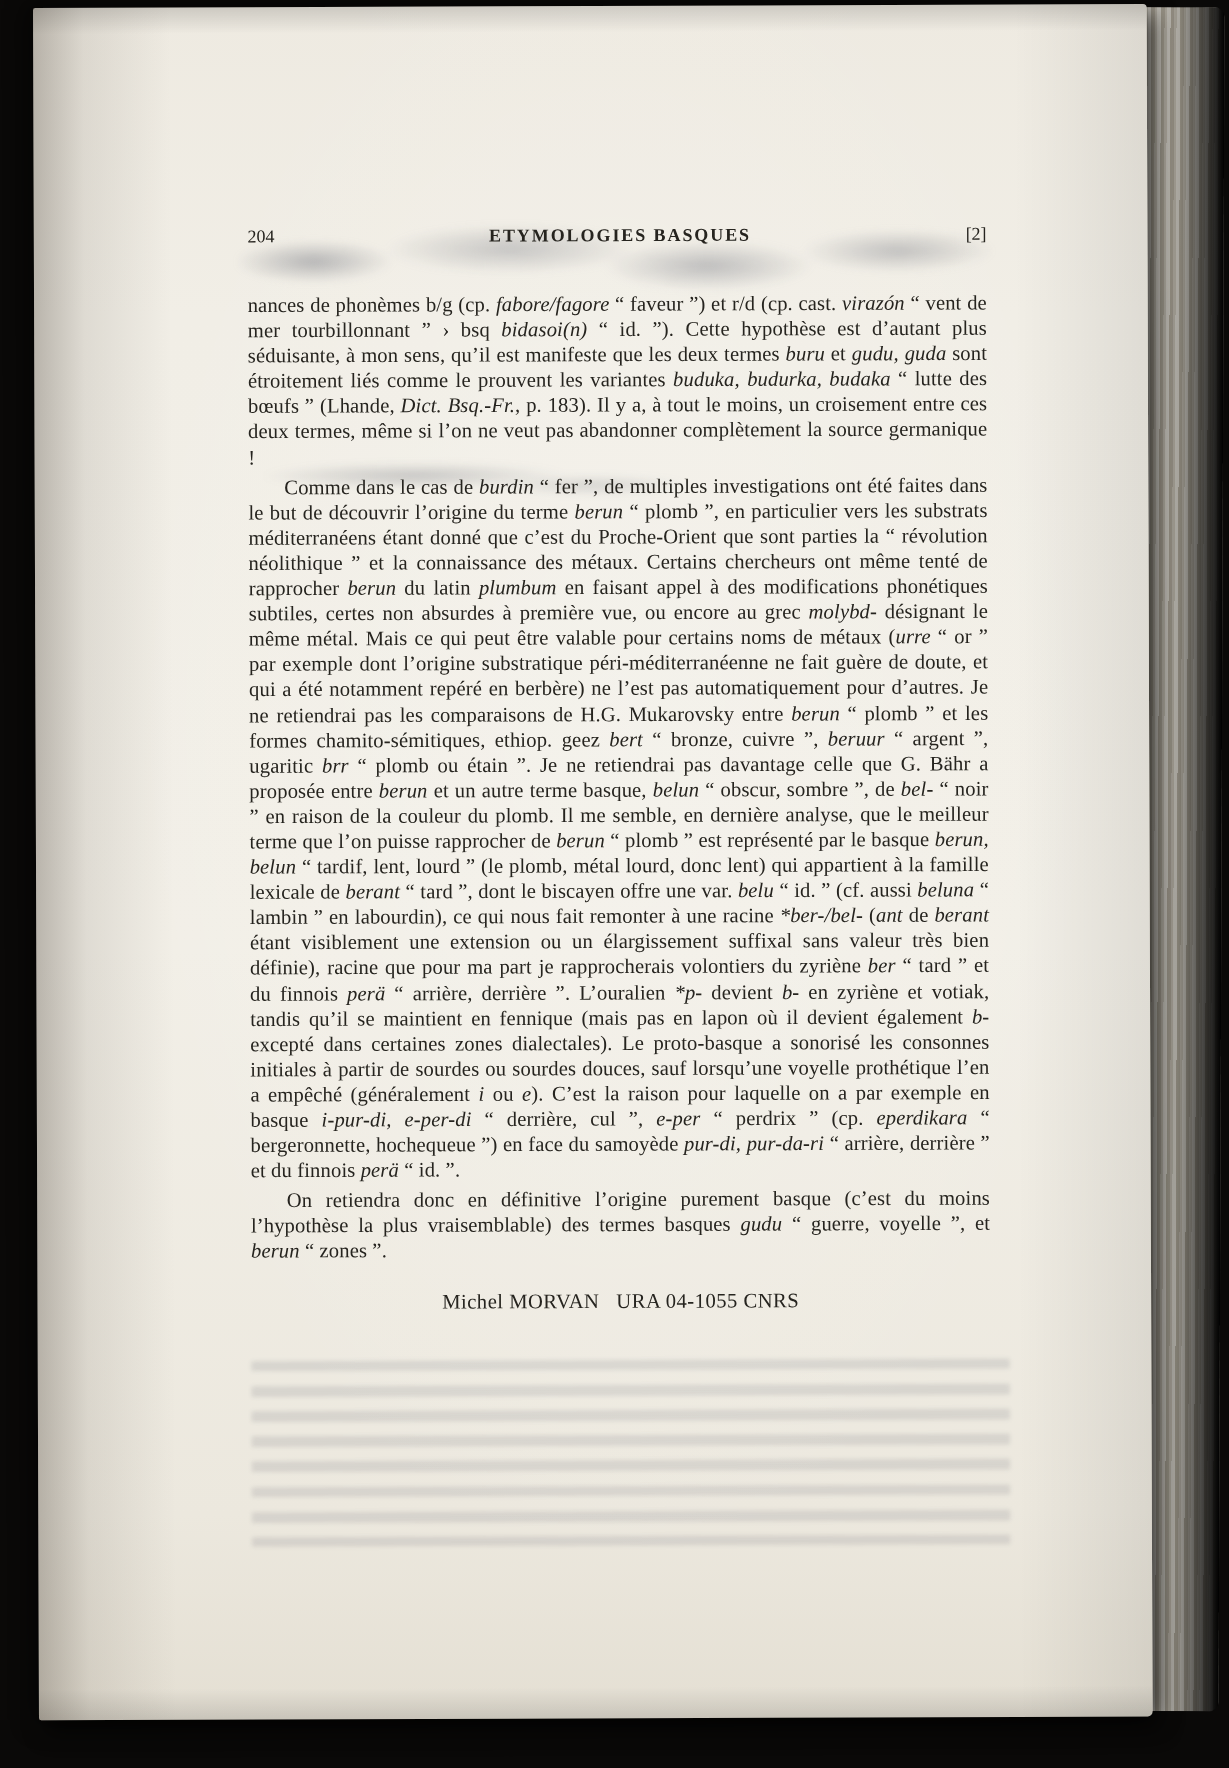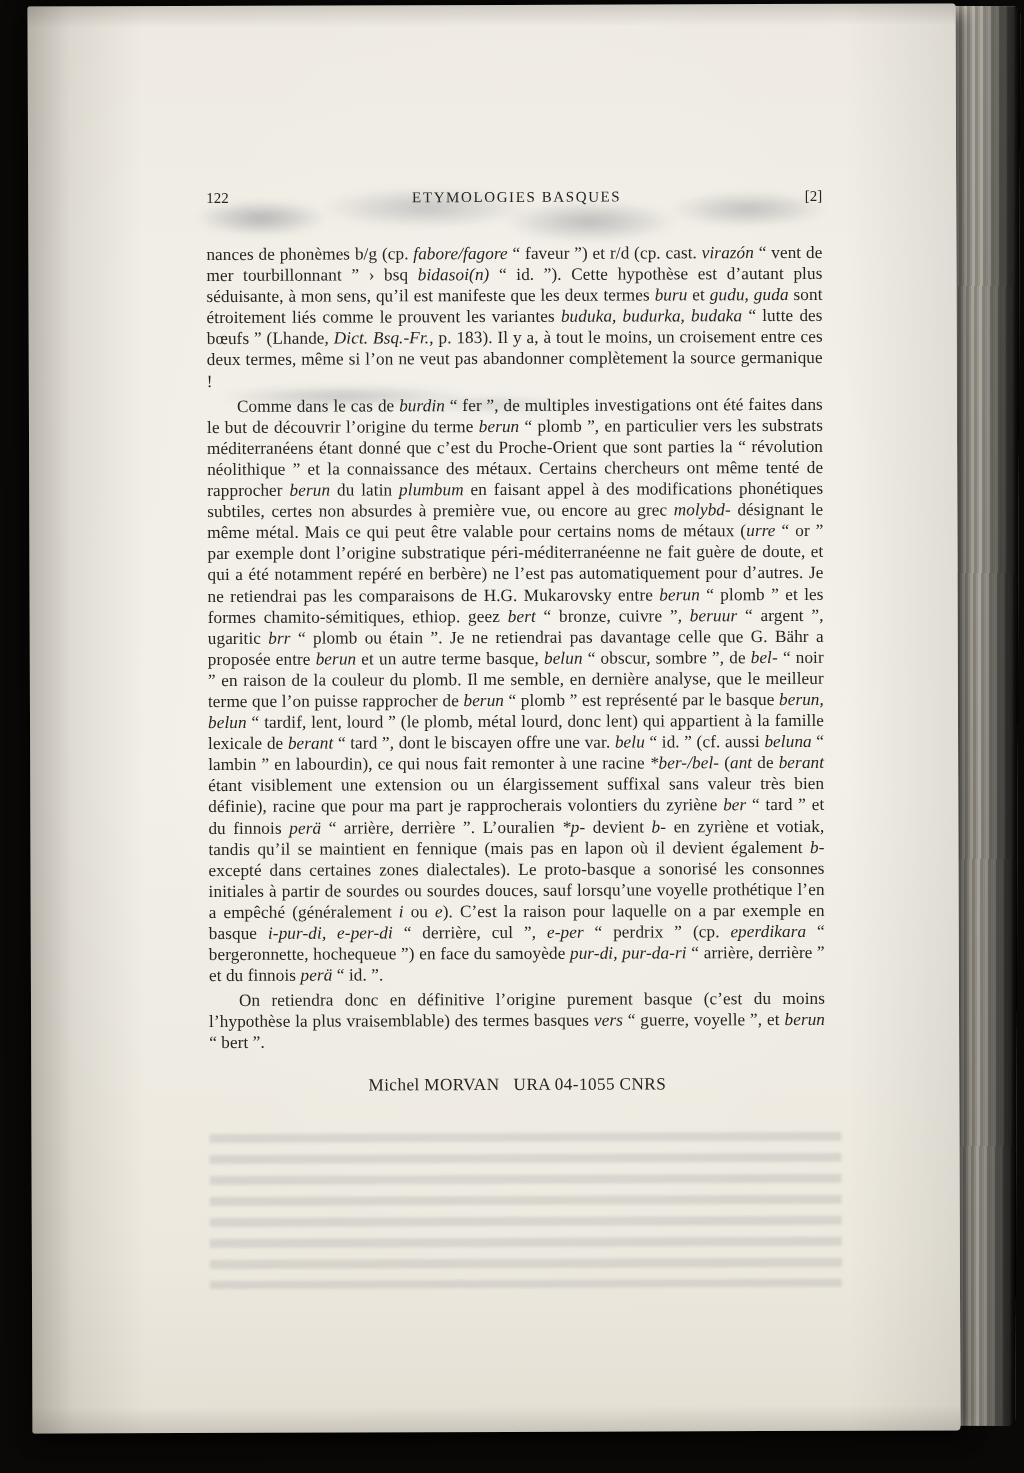--- a/index.html
+++ b/index.html
@@ -65,21 +65,21 @@
   }
   
   .content{
     position:absolute;left:178px;top:184px;width:616px;
     color:#26241f;
   }
   .header{
     display:flex;justify-content:space-between;align-items:baseline;
     font-size:15px;
   }
-  .header .running{letter-spacing:1.6px;}
+  .header .running{letter-spacing:1.6px;font-weight:bold;}
   .body-text{margin-top:37px;}
   .body-text p{
     margin:0;
     text-align:justify;
     font-size:17.2px;
     line-height:21.1px;
     letter-spacing:0.1px;
   }
   .body-text p.indent{text-indent:30px;margin-top:4px;}
   .it{font-style:italic;}
@@ -98,27 +98,27 @@
   <div class="page-stack-right"></div>
   <div class="page">
     <div class="ghost ghost-header"></div>
     <div class="ghost ghost-mid"></div>
     <div class="ghost ghost-bottom"></div>
     <div class="gutter-shade"></div>
     <div class="vignette"></div>
 
     <div class="content">
       <div class="header">
-        <span>122</span>
+        <span>204</span>
         <span class="running">ETYMOLOGIES BASQUES</span>
         <span>[2]</span>
       </div>
 
       <div class="body-text">
           <p class=""><span>nances de phonèmes b/g (cp. </span><span class="it">fabore/fagore</span><span> “ faveur ”) et r/d (cp. cast. </span><span class="it">virazón</span><span> “ vent de mer tourbillonnant ” › bsq </span><span class="it">bidasoi(n)</span><span> “ id. ”). Cette hypothèse est d’autant plus séduisante, à mon sens, qu’il est manifeste que les deux termes </span><span class="it">buru</span><span> et </span><span class="it">gudu, guda</span><span> sont étroitement liés comme le prouvent les variantes </span><span class="it">buduka, budurka, budaka</span><span> “ lutte des bœufs ” (Lhande, </span><span class="it">Dict. Bsq.-Fr.</span><span>, p. 183). Il y a, à tout le moins, un croisement entre ces deux termes, même si l’on ne veut pas abandonner complètement la source germanique !</span></p>
           <p class="indent"><span>Comme dans le cas de </span><span class="it">burdin</span><span> “ fer ”, de multiples investigations ont été faites dans le but de découvrir l’origine du terme </span><span class="it">berun</span><span> “ plomb ”, en particulier vers les substrats méditerranéens étant donné que c’est du Proche-Orient que sont parties la “ révolution néolithique ” et la connaissance des métaux. Certains chercheurs ont même tenté de rapprocher </span><span class="it">berun</span><span> du latin </span><span class="it">plumbum</span><span> en faisant appel à des modifications phonétiques subtiles, certes non absurdes à première vue, ou encore au grec </span><span class="it">molybd-</span><span> désignant le même métal. Mais ce qui peut être valable pour certains noms de métaux (</span><span class="it">urre</span><span> “ or ” par exemple dont l’origine substratique péri-méditerranéenne ne fait guère de doute, et qui a été notamment repéré en berbère) ne l’est pas automatiquement pour d’autres. Je ne retiendrai pas les comparaisons de H.G. Mukarovsky entre </span><span class="it">berun</span><span> “ plomb ” et les formes chamito-sémitiques, ethiop. geez </span><span class="it">bert</span><span> “ bronze, cuivre ”, </span><span class="it">beruur</span><span> “ argent ”, ugaritic </span><span class="it">brr</span><span> “ plomb ou étain ”. Je ne retiendrai pas davantage celle que G. Bähr a proposée entre </span><span class="it">berun</span><span> et un autre terme basque, </span><span class="it">belun</span><span> “ obscur, sombre ”, de </span><span class="it">bel-</span><span> “ noir ” en raison de la couleur du plomb. Il me semble, en dernière analyse, que le meilleur terme que l’on puisse rapprocher de </span><span class="it">berun</span><span> “ plomb ” est représenté par le basque </span><span class="it">berun, belun</span><span> “ tardif, lent, lourd ” (le plomb, métal lourd, donc lent) qui appartient à la famille lexicale de </span><span class="it">berant</span><span> “ tard ”, dont le biscayen offre une var. </span><span class="it">belu</span><span> “ id. ” (cf. aussi </span><span class="it">beluna</span><span> “ lambin ” en labourdin), ce qui nous fait remonter à une racine </span><span class="it">*ber-/bel-</span><span> (</span><span class="it">ant</span><span> de </span><span class="it">berant</span><span> étant visiblement une extension ou un élargissement suffixal sans valeur très bien définie), racine que pour ma part je rapprocherais volontiers du zyriène </span><span class="it">ber</span><span> “ tard ” et du finnois </span><span class="it">perä</span><span> “ arrière, derrière ”. L’ouralien </span><span class="it">*p-</span><span> devient </span><span class="it">b-</span><span> en zyriène et votiak, tandis qu’il se maintient en fennique (mais pas en lapon où il devient également </span><span class="it">b-</span><span> excepté dans certaines zones dialectales). Le proto-basque a sonorisé les consonnes initiales à partir de sourdes ou sourdes douces, sauf lorsqu’une voyelle prothétique l’en a empêché (généralement </span><span class="it">i</span><span> ou </span><span class="it">e</span><span>). C’est la raison pour laquelle on a par exemple en basque </span><span class="it">i-pur-di, e-per-di</span><span> “ derrière, cul ”, </span><span class="it">e-per</span><span> “ perdrix ” (cp. </span><span class="it">eperdikara</span><span> “ bergeronnette, hochequeue ”) en face du samoyède </span><span class="it">pur-di, pur-da-ri</span><span> “ arrière, derrière ” et du finnois </span><span class="it">perä</span><span> “ id. ”.</span></p>
-          <p class="indent"><span>On retiendra donc en définitive l’origine purement basque (c’est du moins l’hypothèse la plus vraisemblable) des termes basques </span><span class="it">vers</span><span> “ guerre, voyelle ”, et </span><span class="it">berun</span><span> “ bert ”.</span></p>
+          <p class="indent"><span>On retiendra donc en définitive l’origine purement basque (c’est du moins l’hypothèse la plus vraisemblable) des termes basques </span><span class="it">gudu</span><span> “ guerre, voyelle ”, et </span><span class="it">berun</span><span> “ zones ”.</span></p>
         </div>
 
       <div class="signature">Michel MORVAN   URA 04-1055 CNRS</div>
     </div>
   </div>
 </div>
 
 </body></html>

